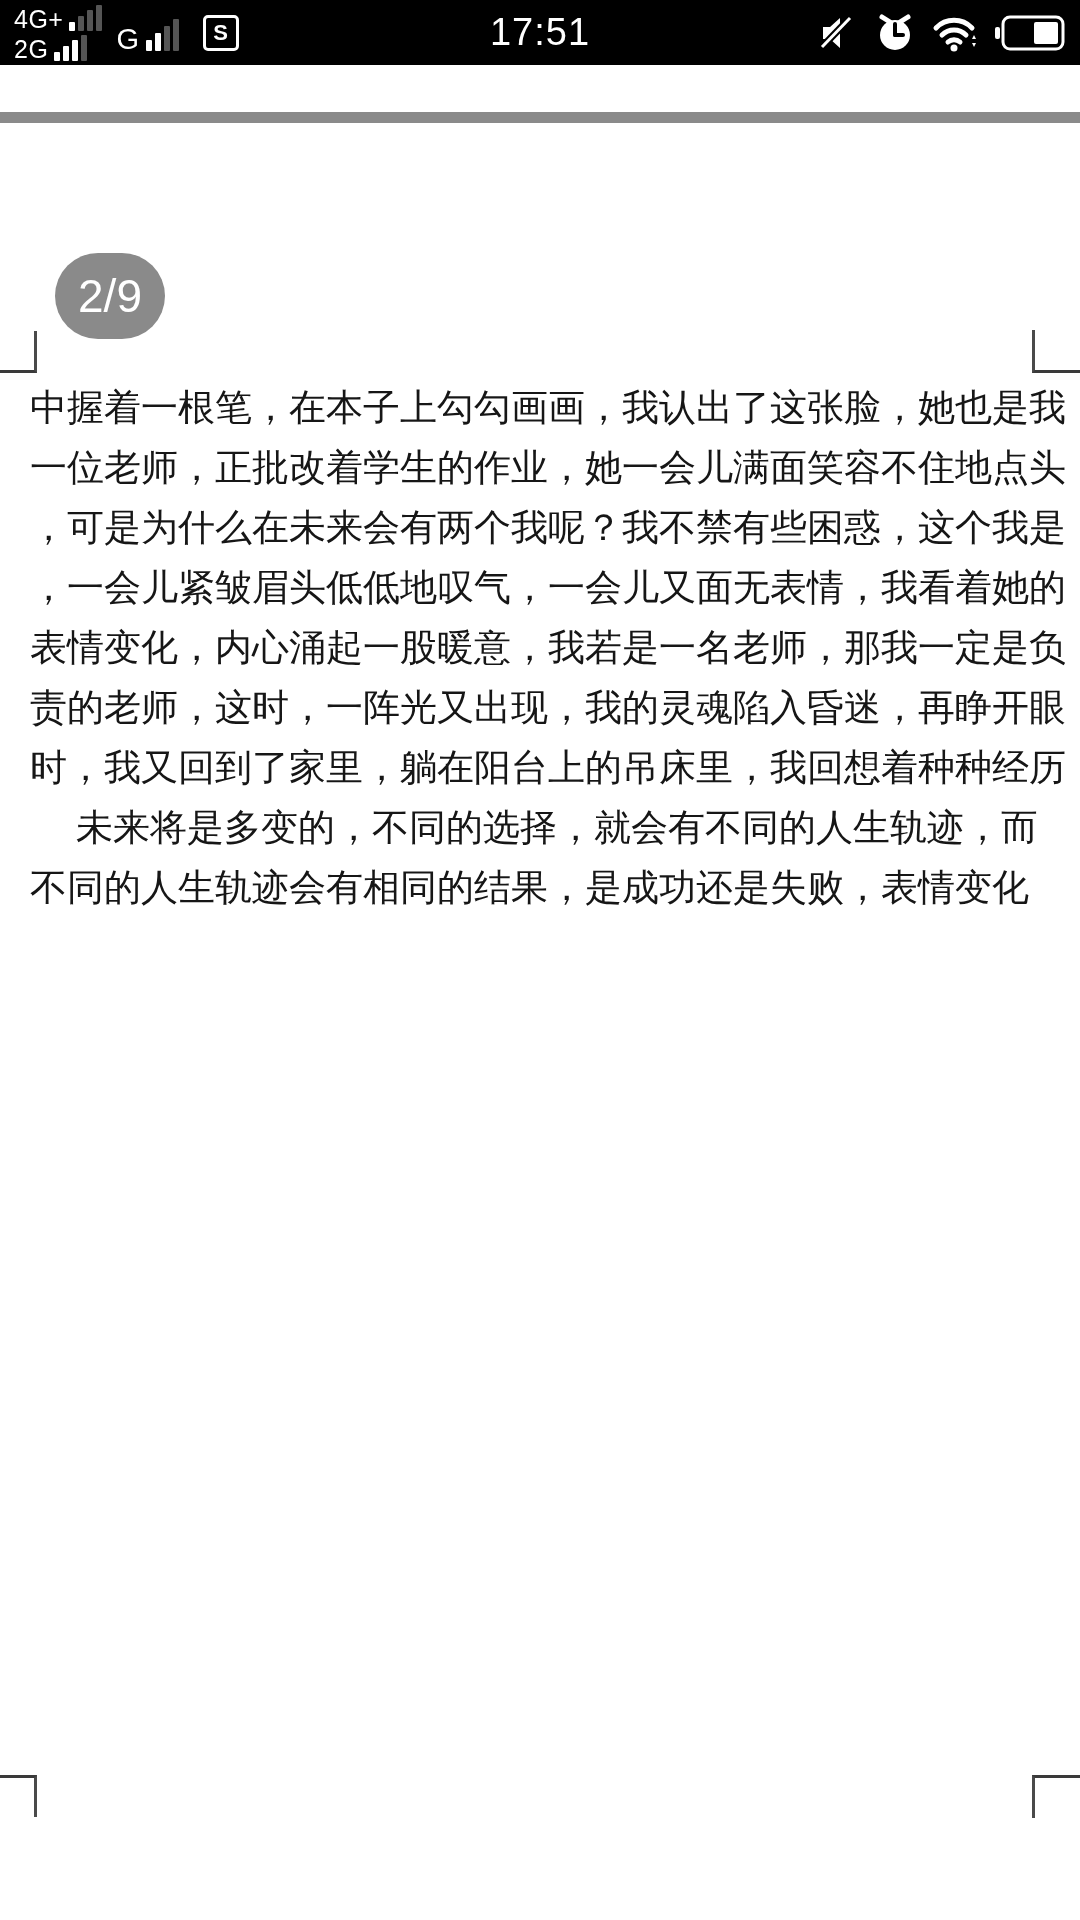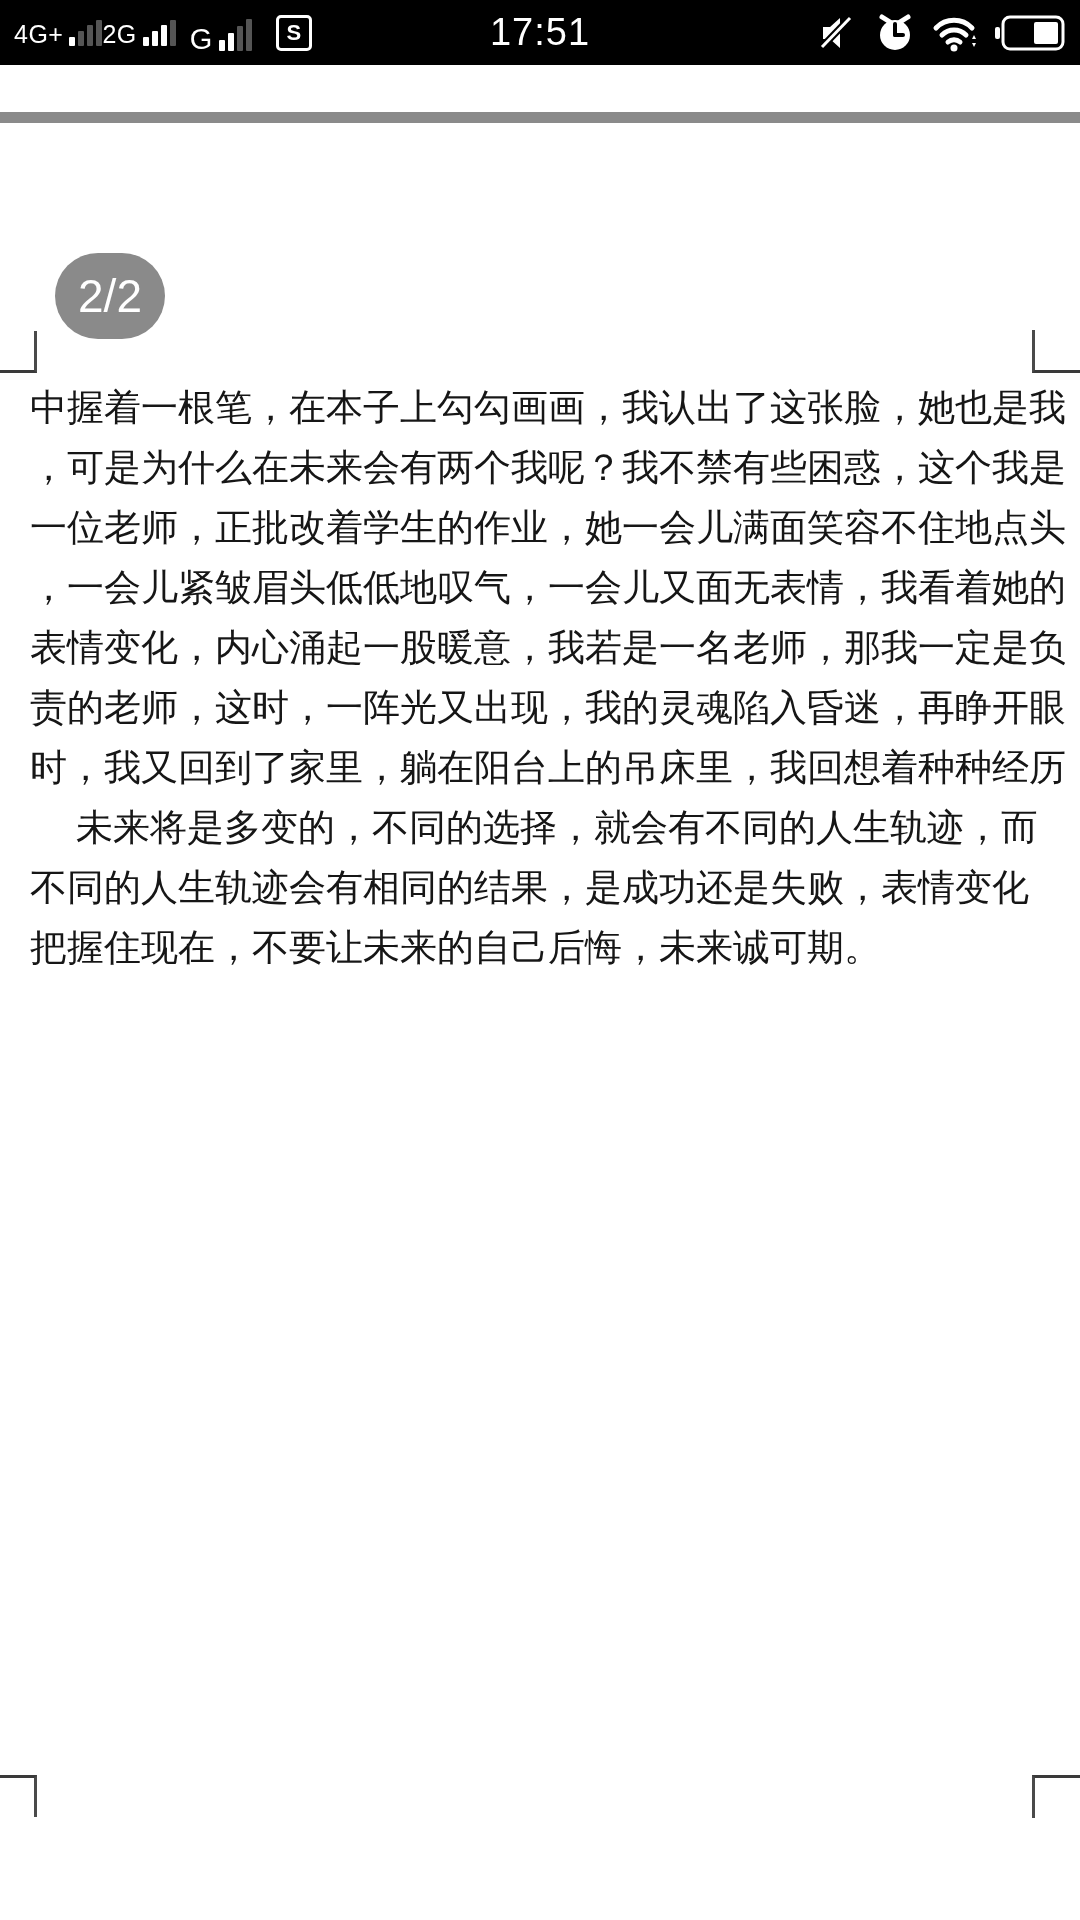--- a/index.html
+++ b/index.html
@@ -5,21 +5,21 @@
   * { margin:0; padding:0; box-sizing:border-box; }
   html,body { width:1080px; height:1920px; background:#ffffff; font-family:"Liberation Sans","DejaVu Sans",sans-serif; }
   .screen { position:relative; width:1080px; height:1920px; background:#ffffff; overflow:hidden; }
 
   
   .statusbar {
     position:absolute; top:0; left:0; width:1080px; height:65px;
     background:#000; color:#fff; display:flex; align-items:center; padding:0 14px;
   }
   .sb-left { flex:1; display:flex; align-items:center; gap:14px; }
-  .sim-stack { display:flex; flex-direction:row; justify-content:center; gap:0; }
+  .sim-stack { display:flex; flex-direction:column; justify-content:center; gap:0; }
   .sim-row { display:flex; align-items:flex-end; gap:6px; height:30px; }
   .sim-label { font-size:25px; line-height:28px; letter-spacing:0.5px; }
   .g-label { font-size:29px; }
   .bars { display:flex; align-items:flex-end; gap:3px; padding-bottom:2px; }
   .bar { width:6px; border-radius:1px; background:#555; }
   .bar.f { background:#fff; }
   .b1{height:9px;} .b2{height:15px;} .b3{height:21px;} .b4{height:26px;}
   .gb1{height:11px;} .gb2{height:18px;} .gb3{height:25px;} .gb4{height:32px;}
   .s-icon {
     width:36px; height:36px; border:3px solid #fff; border-radius:5px;
@@ -131,33 +131,32 @@
       <svg width="72" height="38" viewBox="0 0 72 38">
         <rect x="1" y="13" width="5" height="12" rx="2" fill="#fff"></rect>
         <rect x="9" y="3" width="60" height="32" rx="7" fill="none" stroke="#fff" stroke-width="3"></rect>
         <rect x="40" y="8" width="24" height="22" rx="2" fill="#fff"></rect>
       </svg>
     </div>
   </div>
 
   <div class="top-divider"></div>
 
-  <div class="page-badge">2/2</div>
+  <div class="page-badge">2/9</div>
 
   <div class="corner c-tl"></div>
   <div class="corner c-tr"></div>
   <div class="corner c-bl"></div>
   <div class="corner c-br"></div>
 
   <div class="textblock">
     <div class="tline">中握着一根笔，在本子上勾勾画画，我认出了这张脸，她也是我</div>
+    <div class="tline">一位老师，正批改着学生的作业，她一会儿满面笑容不住地点头</div>
     <div class="tline">，可是为什么在未来会有两个我呢？我不禁有些困惑，这个我是</div>
-    <div class="tline">一位老师，正批改着学生的作业，她一会儿满面笑容不住地点头</div>
     <div class="tline">，一会儿紧皱眉头低低地叹气，一会儿又面无表情，我看着她的</div>
     <div class="tline">表情变化，内心涌起一股暖意，我若是一名老师，那我一定是负</div>
     <div class="tline">责的老师，这时，一阵光又出现，我的灵魂陷入昏迷，再睁开眼</div>
     <div class="tline">时，我又回到了家里，躺在阳台上的吊床里，我回想着种种经历</div>
     <div class="tline indent">未来将是多变的，不同的选择，就会有不同的人生轨迹，而</div>
     <div class="tline">不同的人生轨迹会有相同的结果，是成功还是失败，表情变化</div>
-    <div class="tline">把握住现在，不要让未来的自己后悔，未来诚可期。</div>
   </div>
 
 </div>
 
 </body></html>

